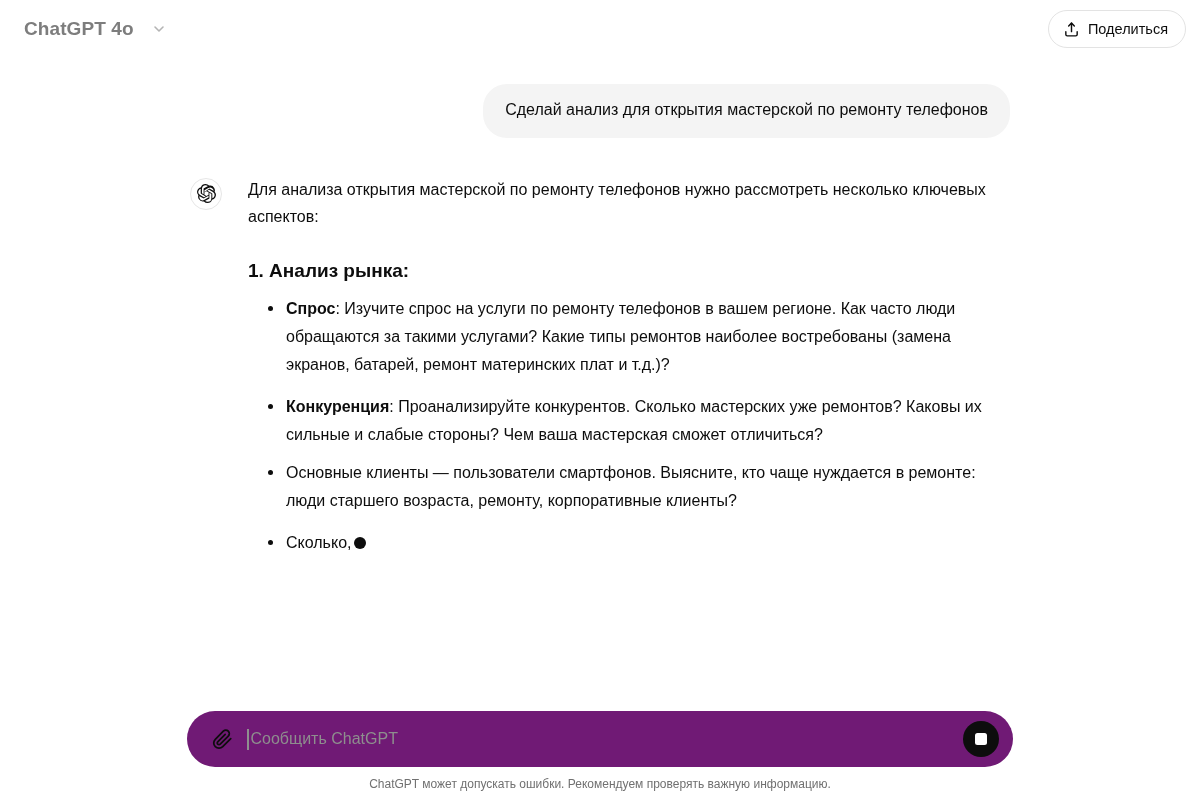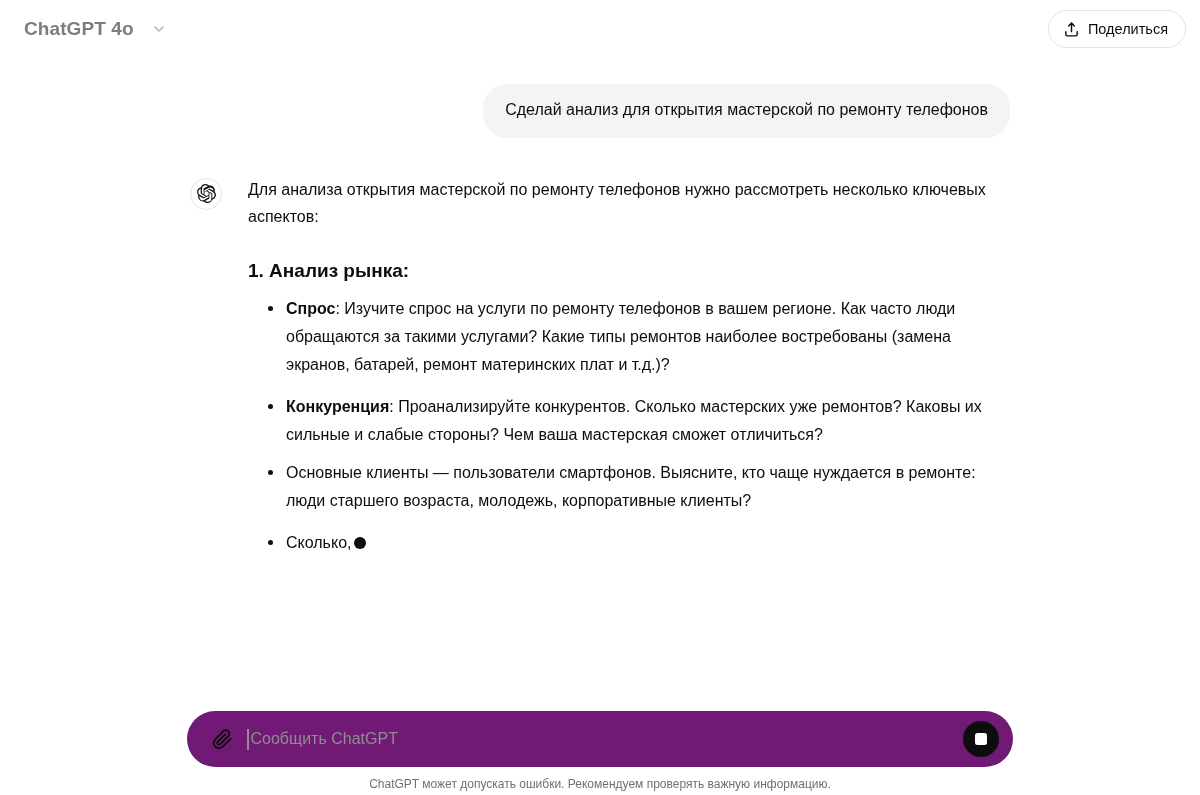--- a/index.html
+++ b/index.html
@@ -179,21 +179,21 @@
             <li>
               <b>Спрос</b><span>: Изучите спрос на услуги по ремонту телефонов в вашем регионе. Как часто люди обращаются за такими услугами? Какие типы ремонтов наиболее востребованы (замена экранов, батарей, ремонт материнских плат и т.д.)?</span>
             </li>
             <li>
               <b>Конкуренция</b><span>: Проанализируйте конкурентов. Сколько мастерских уже ремонтов? Каковы их сильные и слабые стороны? Чем ваша мастерская сможет отличиться?</span>
             </li>
           </ul>
 
           <ul>
             <li>
-              <span>Основные клиенты — пользователи смартфонов. Выясните, кто чаще нуждается в ремонте: люди старшего возраста, молодежь, корпоративные клиенты?</span>
+              <span>Основные клиенты — пользователи смартфонов. Выясните, кто чаще нуждается в ремонте: люди старшего возраста, ремонту, корпоративные клиенты?</span>
             </li>
             <li>
               <span>Сколько,</span><span class="cursor-dot"></span>
             </li>
           </ul>
         </div>
       </div>
 
     </div>
   </div>

